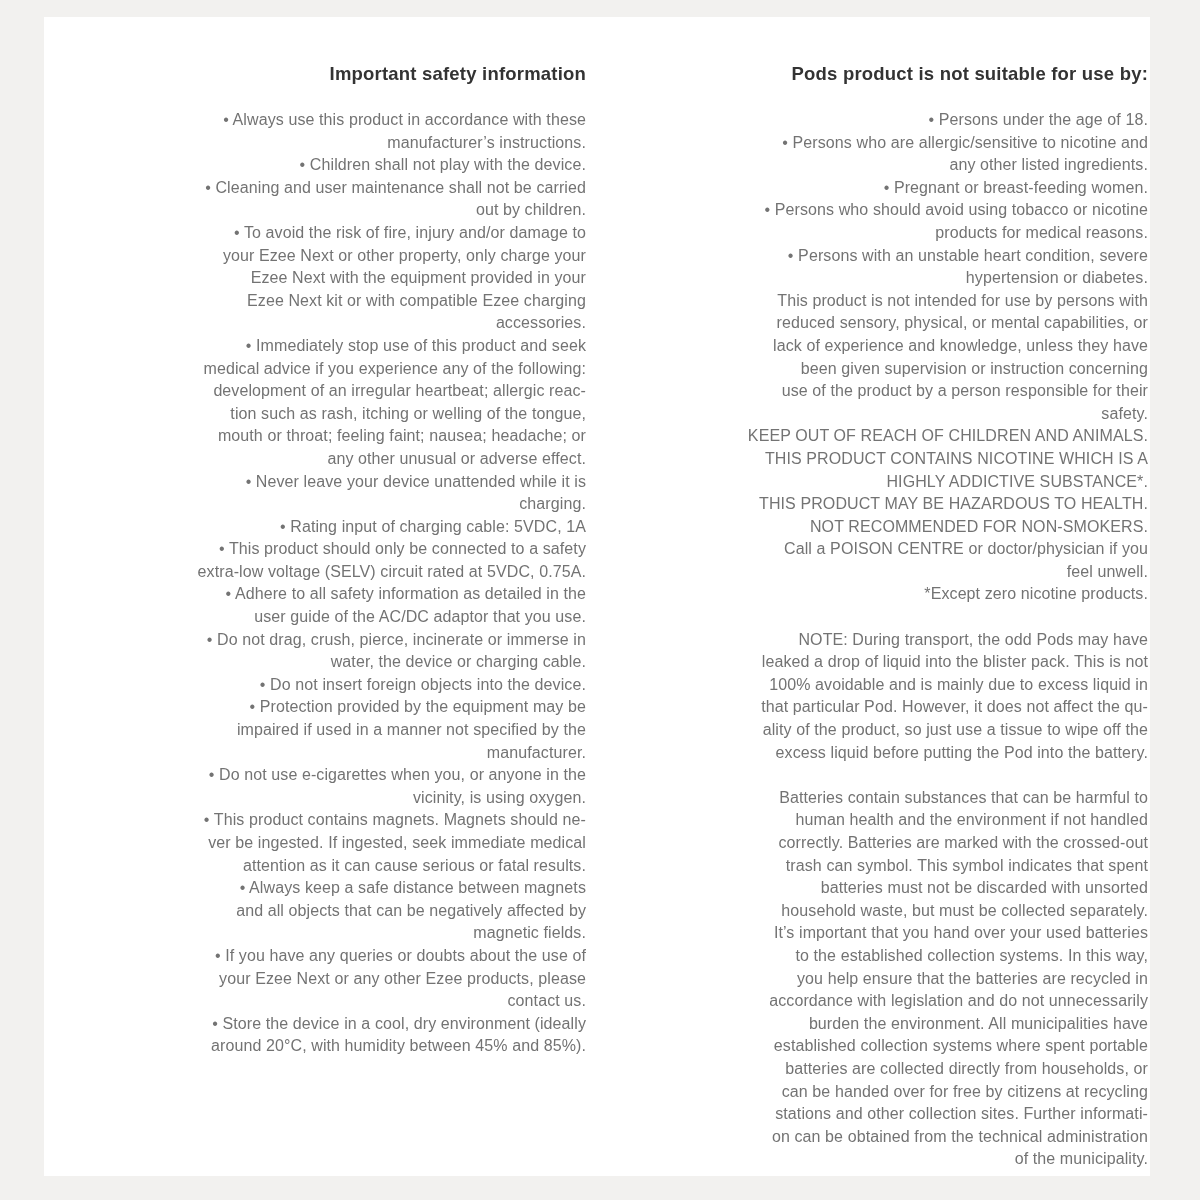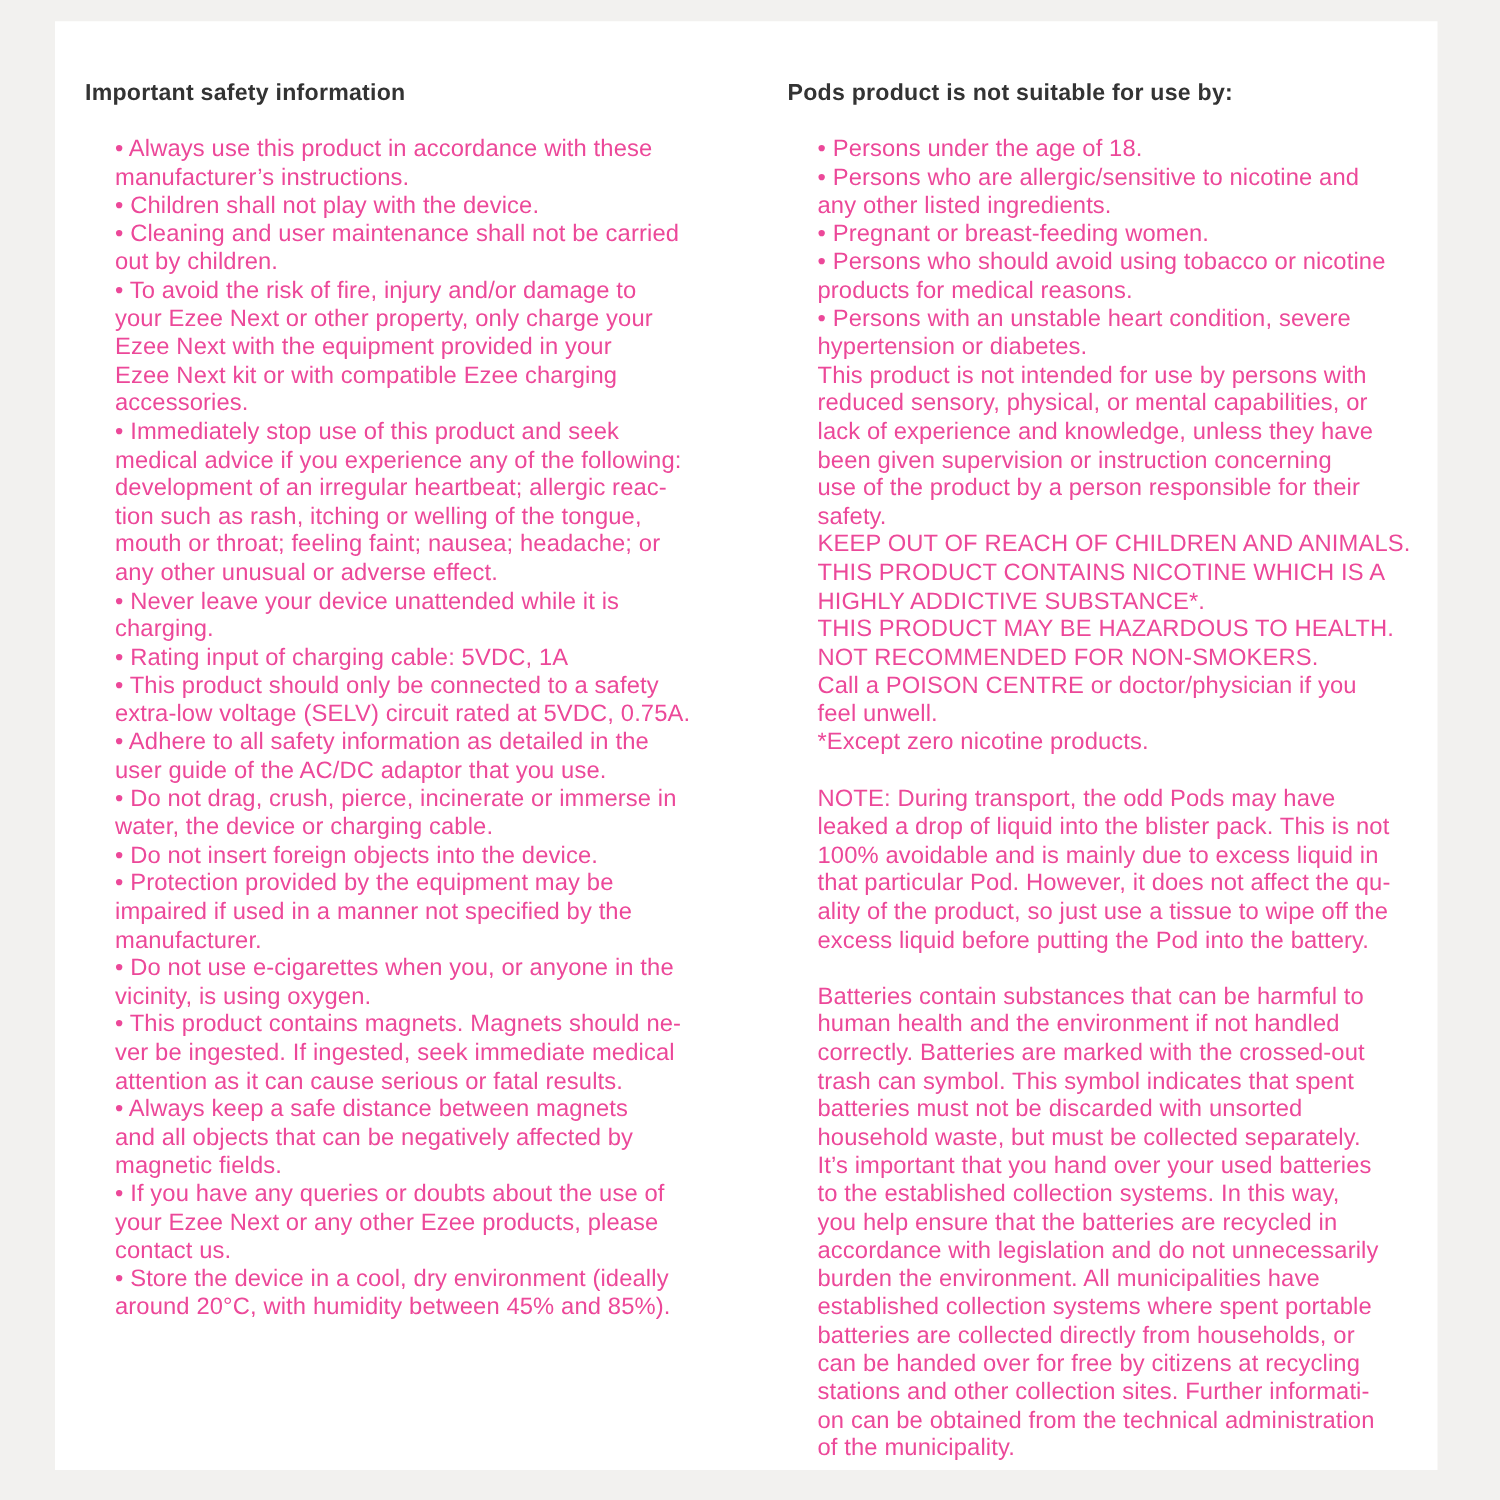--- a/index.html
+++ b/index.html
@@ -16,42 +16,43 @@
   .card {
     position: absolute;
     left: 44px;
     top: 17px;
     width: 1106px;
     height: 1159px;
     background: #ffffff;
     box-sizing: border-box;
     padding: 46px 0 0 24px;
     overflow: hidden;
+    text-align: right;
   }
   .columns {
     display: flex;
     gap: 44px;
   }
   .col {
     width: 518px;
     flex: 0 0 auto;
   }
   .col-heading {
     margin: 0 0 24px 0;
     font-size: 18.5px;
     font-weight: 700;
     letter-spacing: 0.2px;
     color: #333333;
     line-height: 22px;
   }
   .col-body {
-    font-size: 19px;
+    font-size: 16px;
     line-height: 22.6px;
     letter-spacing: 0.1px;
-    color: #ec4899;
+    color: #737373;
     white-space: pre-line;
     margin-left: 24px;
   }
 </style>
 </head>
 <body>
 
 <div class="card">
   <div class="columns">
 

